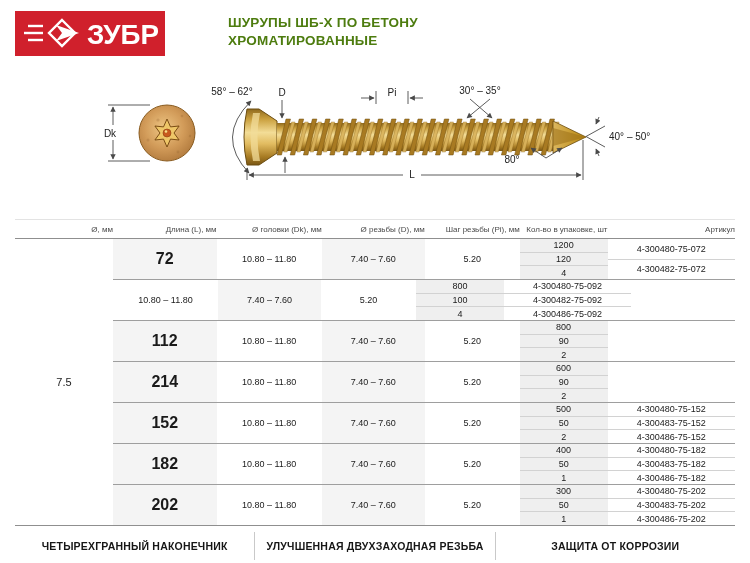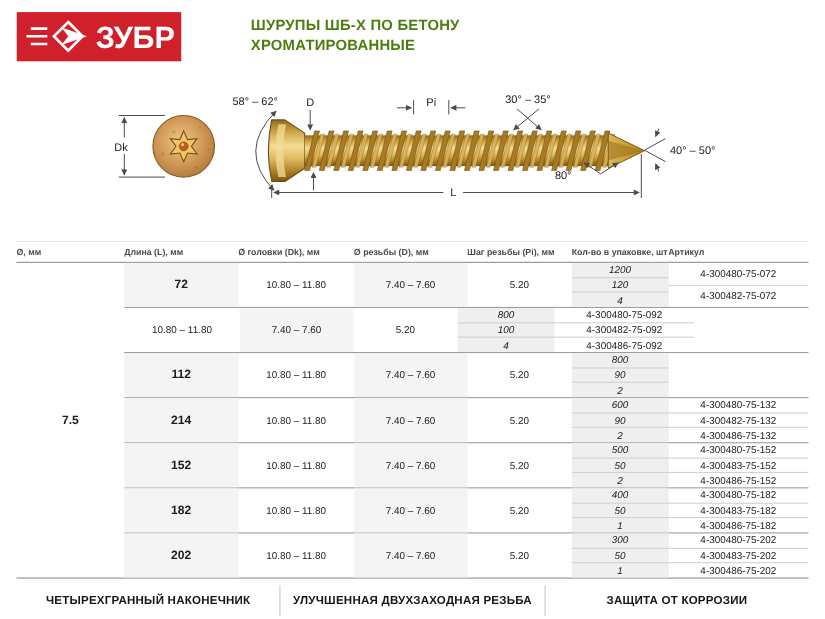--- a/index.html
+++ b/index.html
@@ -8,33 +8,33 @@
   
   .logo-box{position:absolute;left:15px;top:11px;width:150px;height:45px;}
   .title-block{position:absolute;left:180px;top:14px;line-height:18px;
                font-size:13.5px;font-weight:bold;color:#4d7c0f;letter-spacing:.2px;margin-left:48px;}
   
   .diagram{position:absolute;left:0;top:70px;width:750px;height:140px;}
   
   .spec-table{position:absolute;left:15px;width:720px;top:219px;}
   .thead{display:flex;height:18px;align-items:center;border-top:1px solid #e3e3e3;
          border-bottom:1px solid #8f8f8f;}
-  .th{font-size:8px;color:#4a4a4a;text-align:left;white-space:nowrap;overflow:hidden;font-weight:bold;}
+  .th{font-size:8px;color:#4a4a4a;text-align:right;white-space:nowrap;overflow:hidden;}
   .c1{width:13.6%;} .c2{width:14.4%;} .c3{width:14.6%;} .c4{width:14.3%;}
   .c5{width:13.2%;} .c6{width:12.2%;} .c7{width:17.7%;}
   .tbody{display:flex;border-bottom:1px solid #8f8f8f;}
   .col-dia{width:13.6%;display:flex;align-items:center;justify-content:center;
-           font-size:11px;font-weight:bold;}
+           font-size:11px;font-weight:normal;}
   .blocks{width:86.4%;}
   .block{display:flex;height:40px;}
   .block + .block{border-top:1px solid #9e9e9e;}
   .cell{display:flex;align-items:center;justify-content:center;font-size:9px;}
   .b2{width:16.67%;} .b3{width:16.90%;} .b4{width:16.55%;}
-  .b5{width:15.28%;} .b6{width:14.12%;font-style:italic;} .b7{width:20.48%;}
-  .len{font-weight:bold;font-size:11px;}
+  .b5{width:15.28%;} .b6{width:14.12%;} .b7{width:20.48%;}
+  .len{font-weight:bold;font-size:16px;}
   .shade{background:#f4f4f4;}
   .shade2{background:#efefef;}
   .subcol{display:flex;flex-direction:column;}
   .sr{flex:1;display:flex;align-items:center;justify-content:center;font-size:9px;}
   .sr + .sr{border-top:1px solid #d2d2d2;}
   
   .footer{position:absolute;left:15px;width:720px;top:532px;height:28px;display:flex;}
   .fcell{flex:1;display:flex;align-items:center;justify-content:center;
          font-size:10.5px;font-weight:bold;color:#161616;letter-spacing:.2px;text-align:center;}
   .fcell + .fcell{border-left:1px solid #c9c9c9;}
@@ -274,25 +274,20 @@
       <div class="block">
         <div class="cell b2 len shade">214</div>
         <div class="cell b3">10.80 – 11.80</div>
         <div class="cell b4 shade">7.40 – 7.60</div>
         <div class="cell b5">5.20</div>
         <div class="subcol b6 shade2">
           <div class="sr">600</div>
           <div class="sr">90</div>
           <div class="sr">2</div>
         </div>
-        <div class="subcol b7">
-          <div class="sr">4-300480-75-132</div>
-          <div class="sr">4-300482-75-132</div>
-          <div class="sr">4-300486-75-132</div>
-        </div>
       </div>
 
       <div class="block">
         <div class="cell b2 len shade">152</div>
         <div class="cell b3">10.80 – 11.80</div>
         <div class="cell b4 shade">7.40 – 7.60</div>
         <div class="cell b5">5.20</div>
         <div class="subcol b6 shade2">
           <div class="sr">500</div>
           <div class="sr">50</div>

